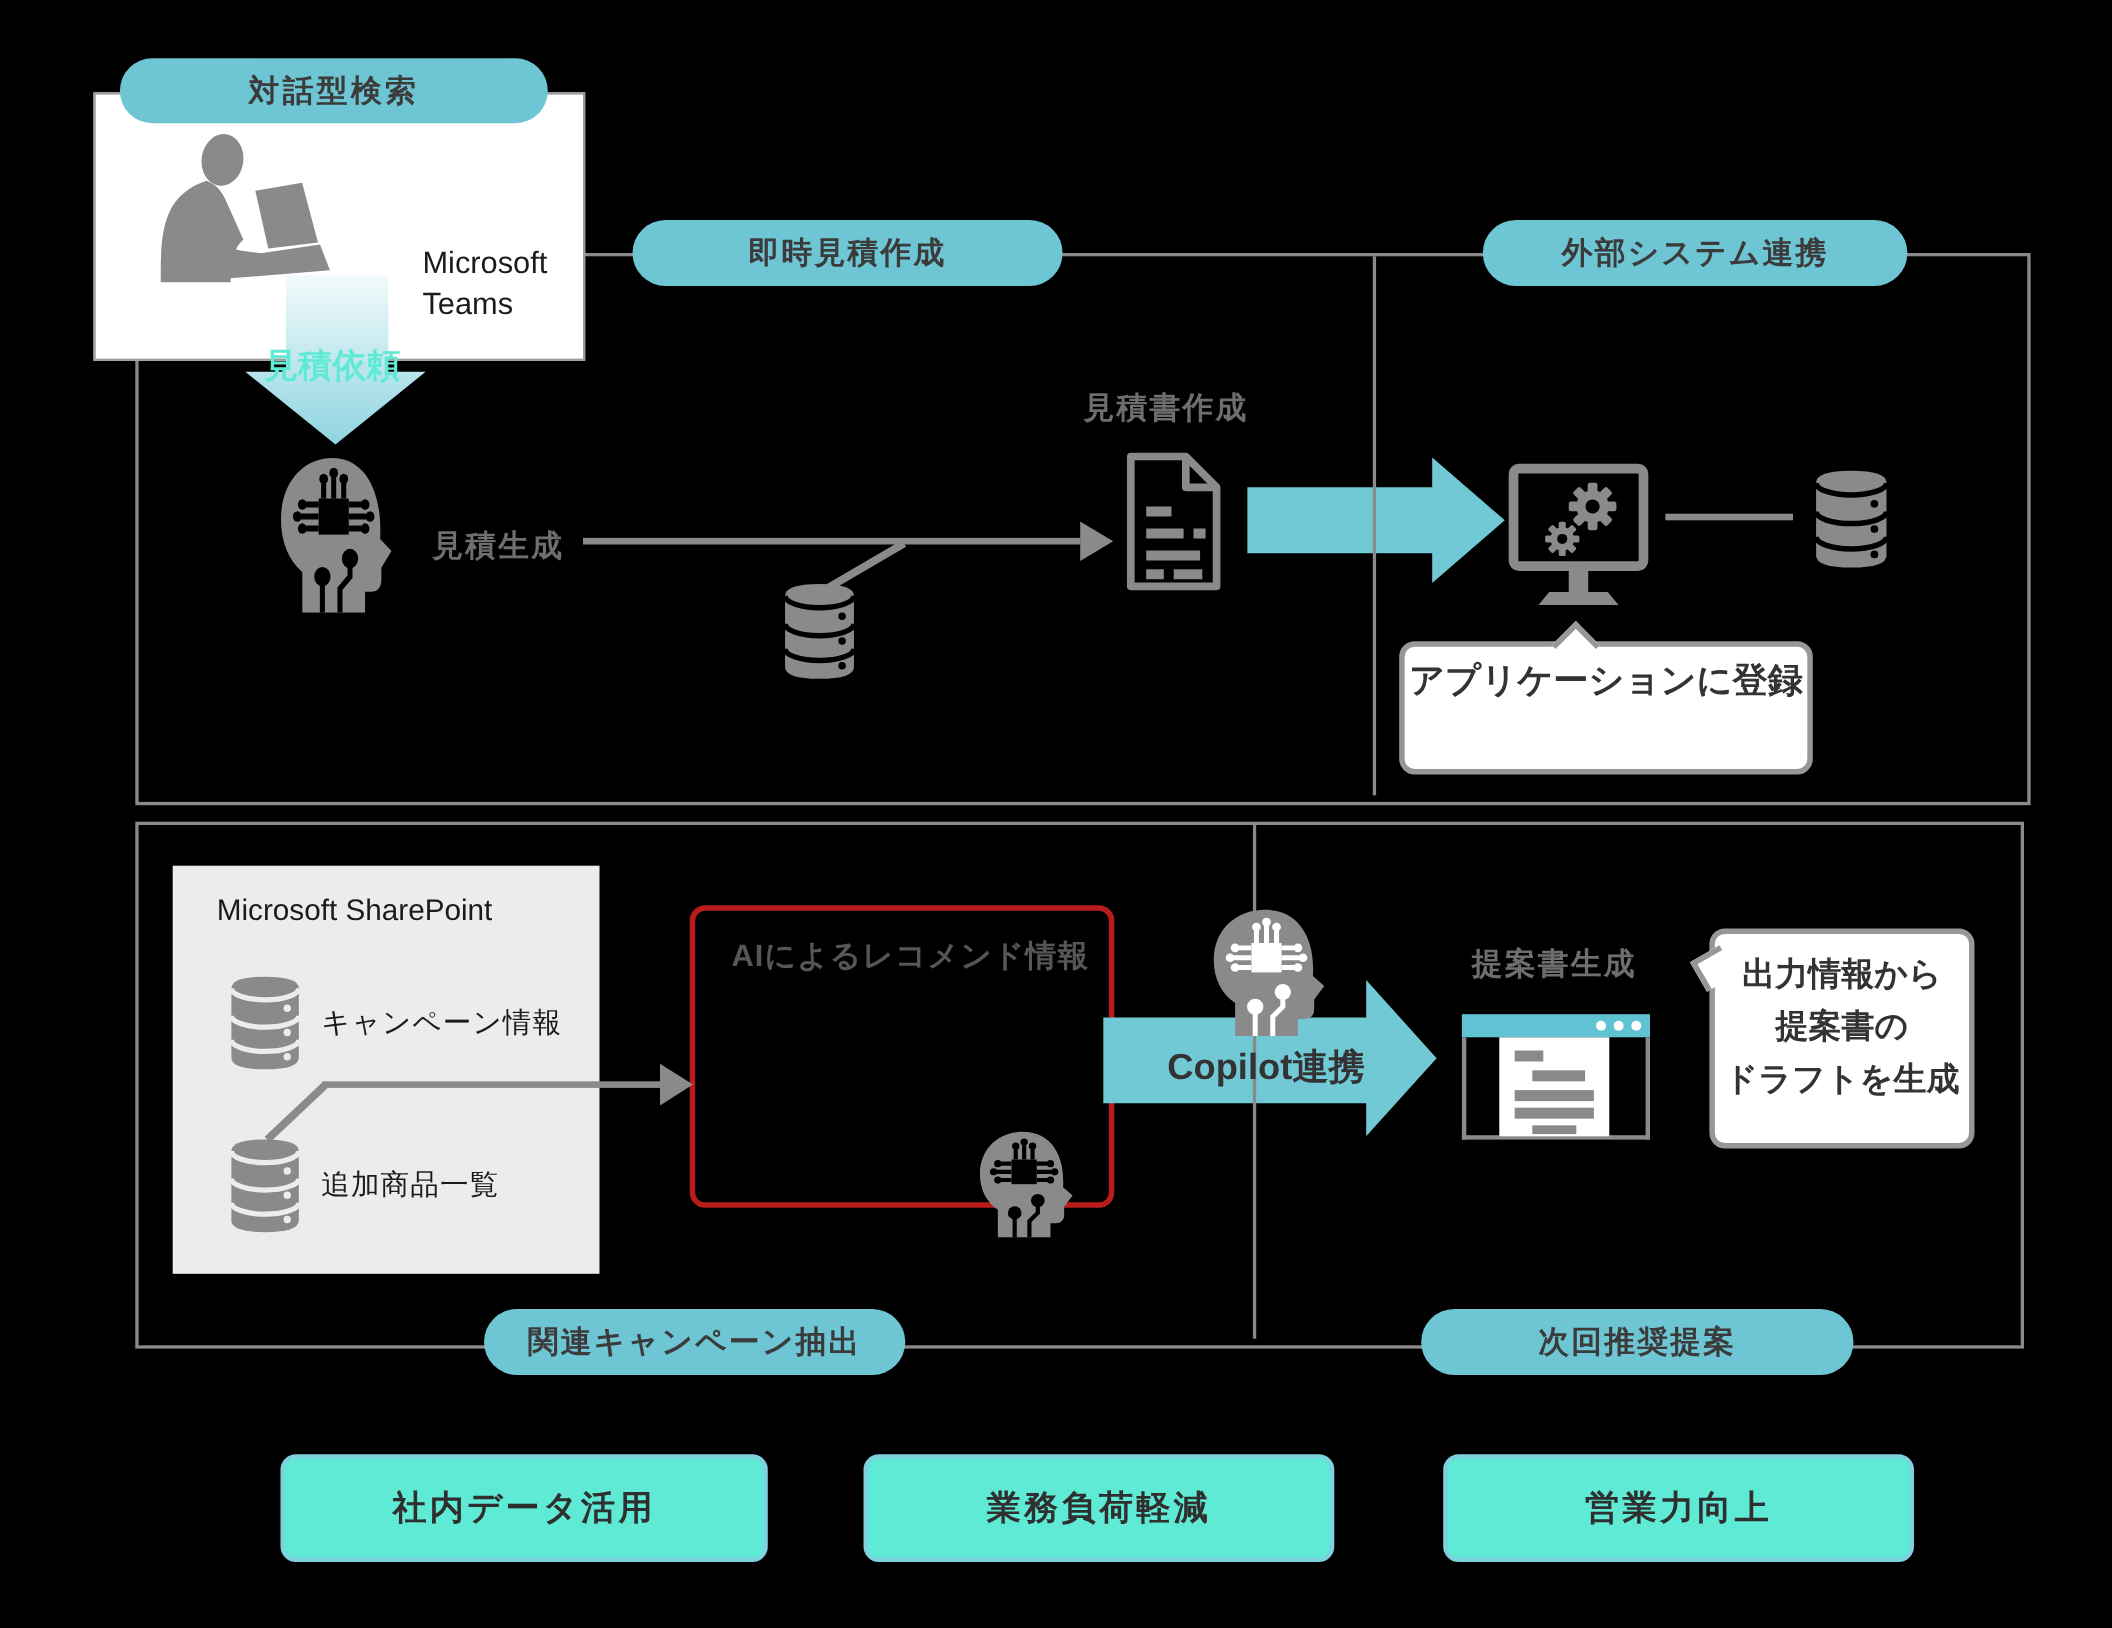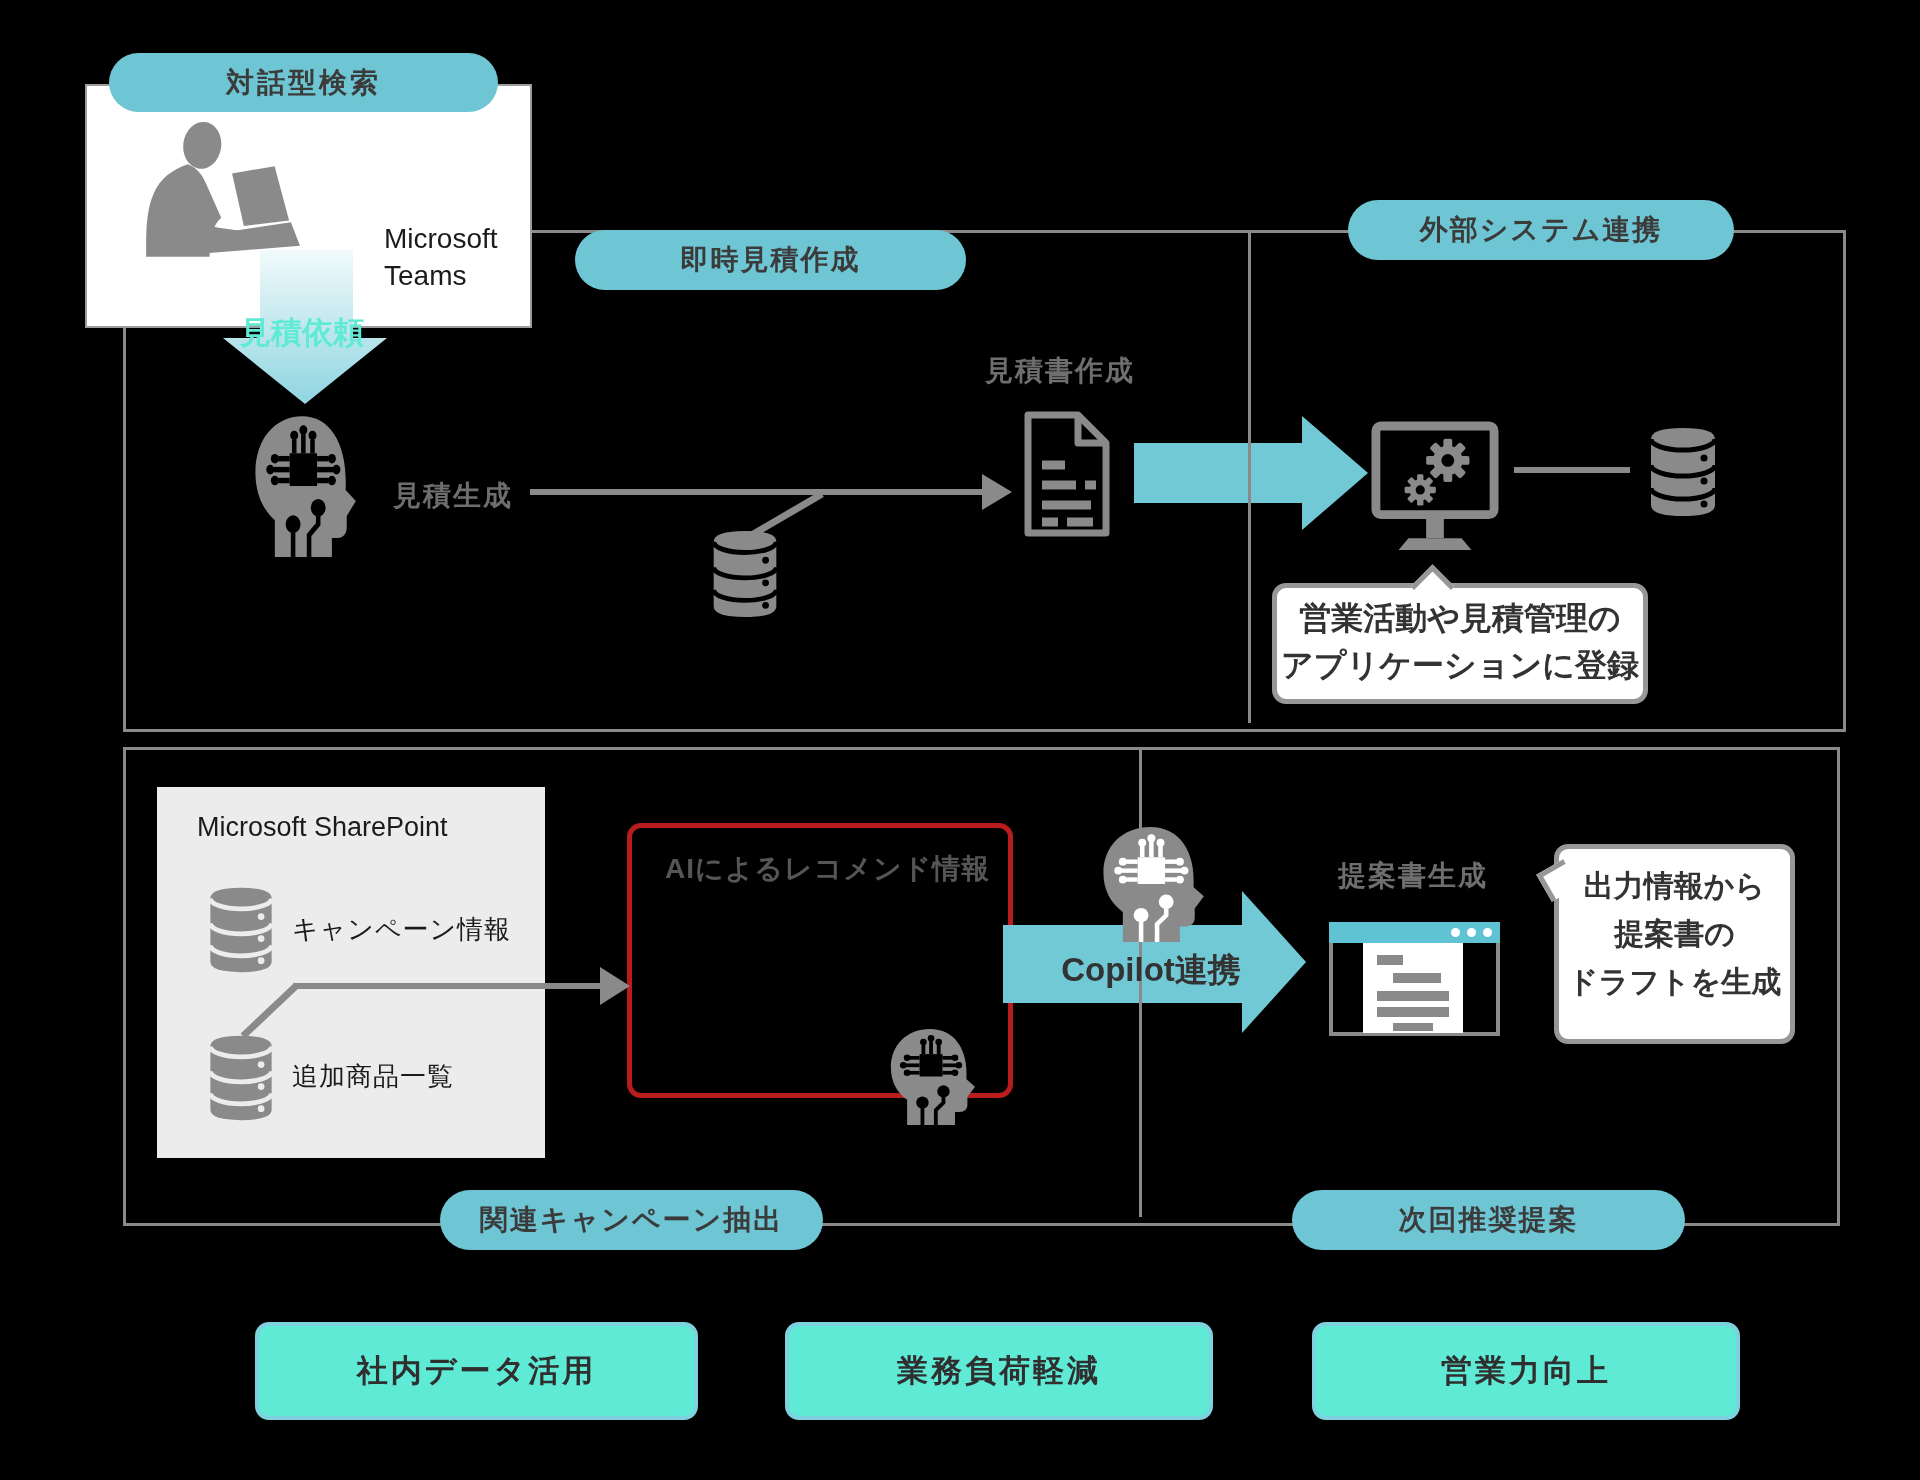--- a/index.html
+++ b/index.html
@@ -112,21 +112,21 @@
         <path d="M55 100 C70 109 92 117 110 120 L146 125 L142 138 L60 132 Z"></path>
         <polygon points="125,60 172,52 188,112 138,118"></polygon>
         <polygon points="96,128 190,114 200,140 100,148"></polygon>
       </g>
     </svg>
     <div class="teams-name">Microsoft Teams</div>
   </div>
   <div class="badge">対話型検索</div>
   <div class="request-label">見積依頼</div>
 
-  <div class="pill" style="left:575px;top:200px;width:391px;margin-top:30px;">即時見積作成</div>
+  <div class="pill" style="left:575px;top:200px;width:391px;">即時見積作成</div>
   <div class="pill" style="left:1348px;top:200px;width:386px;">外部システム連携</div>
   <div class="pill" style="left:440px;top:1190px;width:383px;">関連キャンペーン抽出</div>
   <div class="pill" style="left:1292px;top:1190px;width:393px;">次回推奨提案</div>
 
   <svg class="abs layer-icons" style="left:252px;top:415px;" width="105" height="142" viewBox="0 0 92 104" preserveAspectRatio="none">
     <path fill="#8a8a8a" d="M44 1 C20 1 3 18 3 42 C3 57 9 69 20 77 L20 104 L70 104 L70 90 L75 90 C80 90 83 87 83 82 L83 74 L91 63 L82 55 C84 22 69 1 44 1 Z"></path>
     <g stroke="#000" stroke-width="4" fill="#000">
       <rect x="33" y="28" width="24" height="24" stroke="none"></rect>
       <line x1="37" y1="28" x2="37" y2="18"></line>
         <line x1="45" y1="28" x2="45" y2="14"></line>
@@ -229,21 +229,20 @@
     </g>
     <g fill="#000">
         <circle cx="56" cy="33" r="3.5"></circle>
         <circle cx="56" cy="56" r="3.5"></circle>
         <circle cx="56" cy="79" r="3.5"></circle>
       </g>
   </svg>
 
   <div class="callout" style="left:1272px;top:583px;width:366px;height:104px;font-size:32px;line-height:47px;padding-top:7px;">
     <span class="ptr-up"></span>
-    <div>営業活動や見積管理の</div>
     <div>アプリケーションに登録</div>
   </div>
 
   <div class="sp-card">
     <div class="sp-title">Microsoft SharePoint</div>
     <svg class="abs" style="left:50px;top:98px;" width="68" height="90" viewBox="0 0 70 94">
       <path fill="#8a8a8a" d="M3 14 Q3 3 35 3 Q67 3 67 14 L67 80 Q67 91 35 91 Q3 91 3 80 Z"></path>
       <g stroke="#ececec" stroke-width="5" fill="none">
         <path d="M3 14 A32 11 0 0 0 67 14"></path>
           <path d="M3 40 A32 11 0 0 0 67 40"></path>

